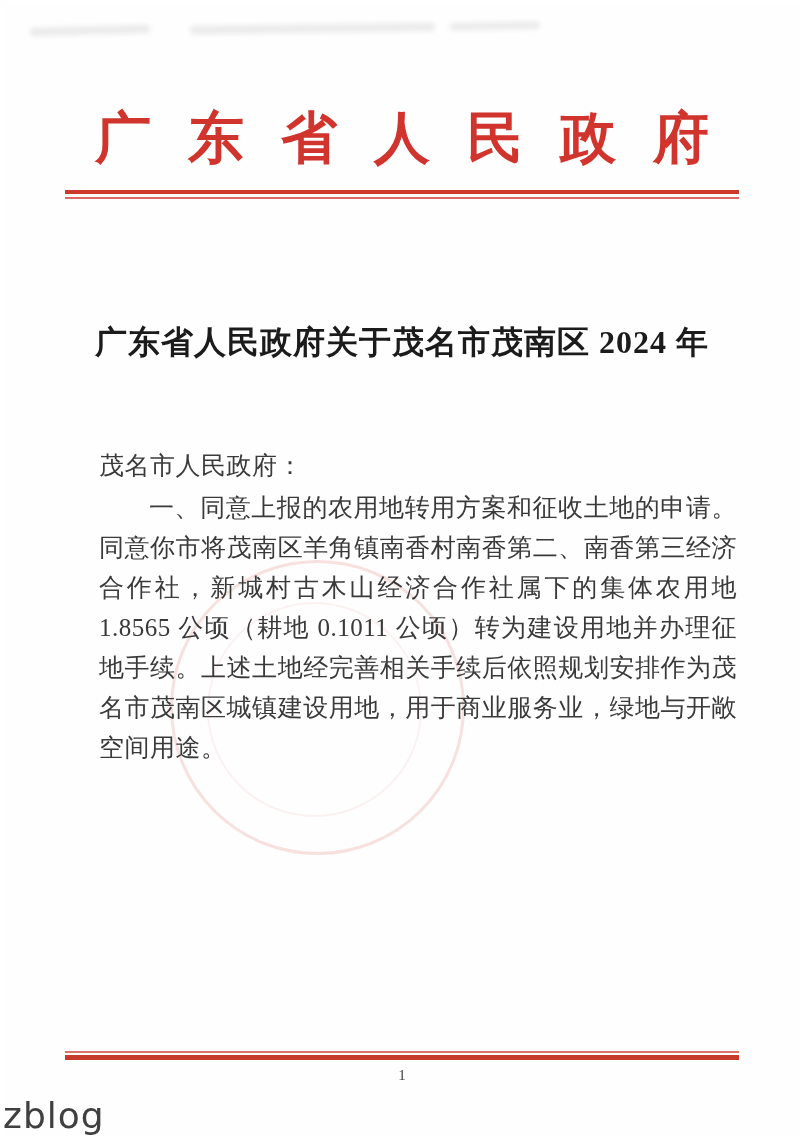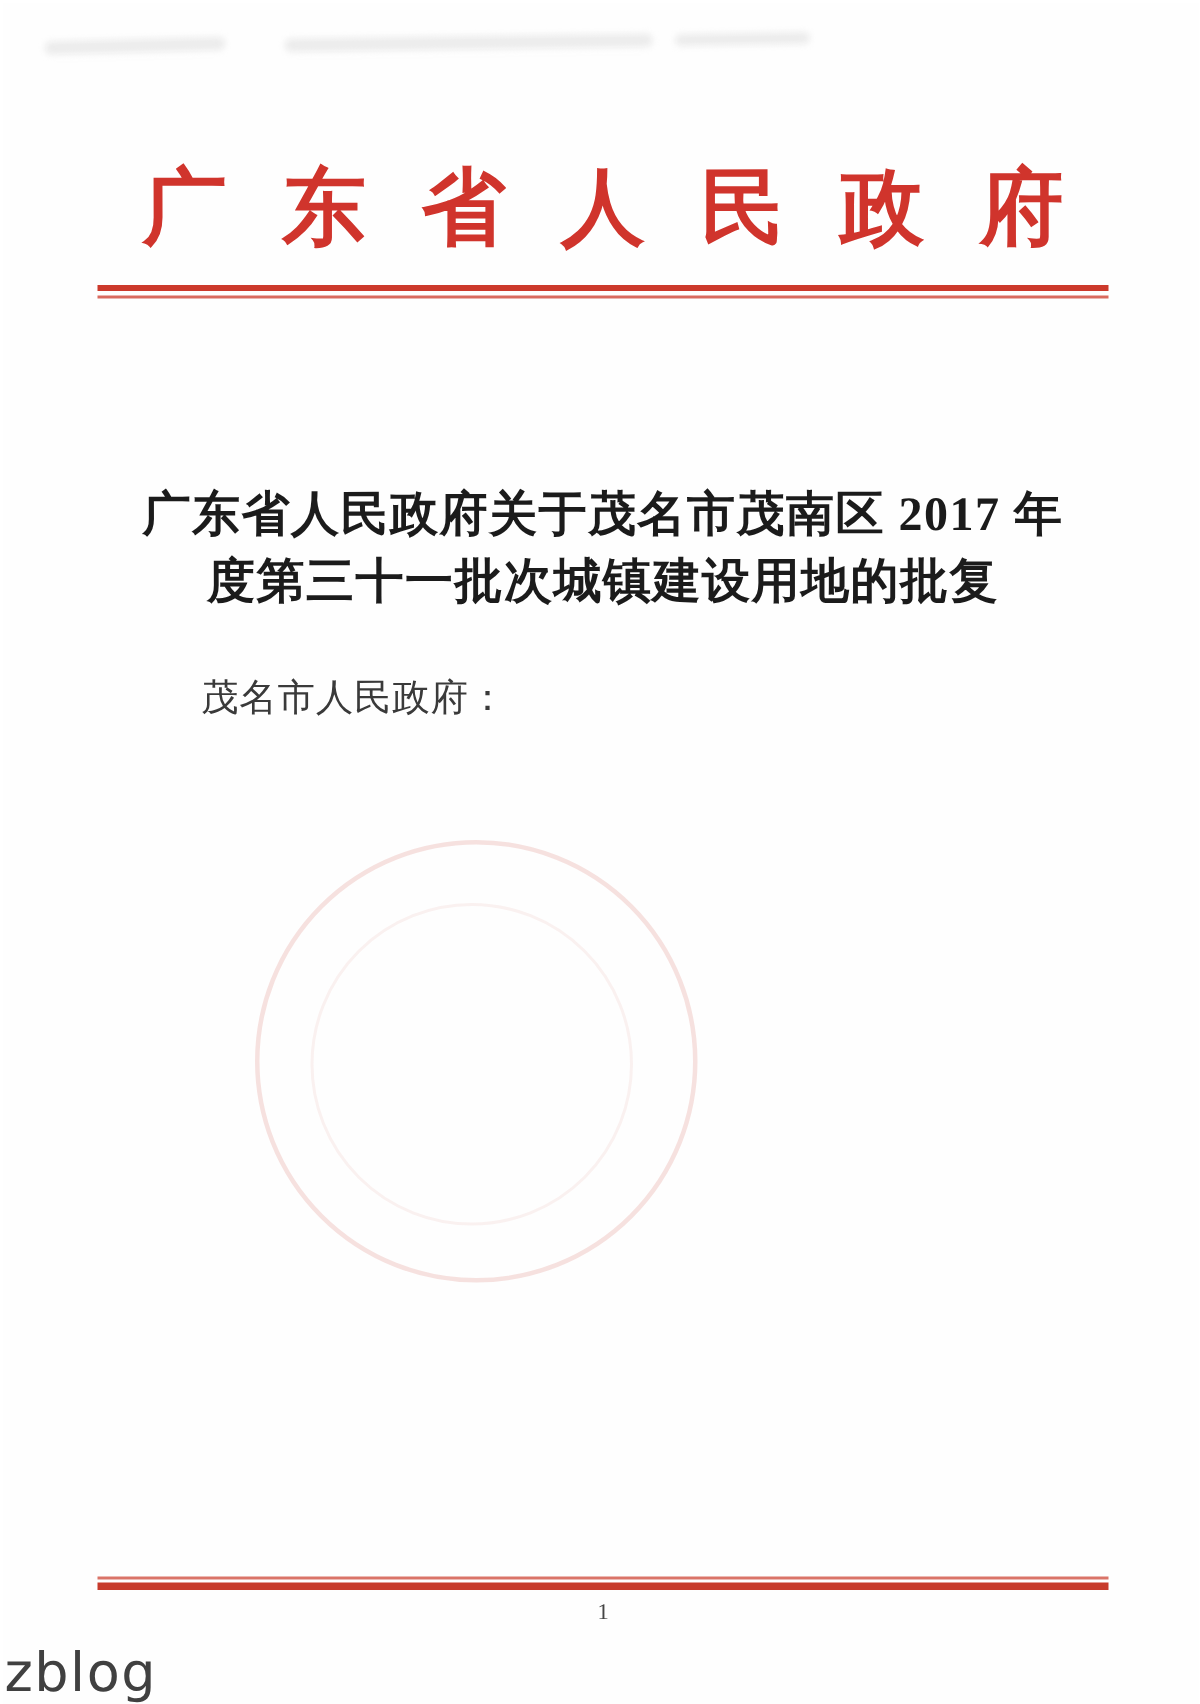--- a/index.html
+++ b/index.html
@@ -57,21 +57,21 @@
     position: absolute;
     top: 442px; left: 95px;
     width: 642px;
     font-size: 25px;
     line-height: 40px;
     color: #3a3a3a;
     text-align: justify;
     letter-spacing: 0.5px;
   }
   .body-text p { text-indent: 2em; margin: 0; }
-  .body-text p.salutation { text-indent: 0; margin-left: 35px; }
+  .body-text p.salutation { text-indent: 0; }
 
   
   .seal {
     position: absolute;
     left: 168px; top: 558px;
     width: 295px; height: 295px;
     border-radius: 50%;
     border: 3px solid rgba(204, 72, 60, 0.16);
     pointer-events: none;
   }
@@ -117,29 +117,29 @@
 
   <div class="gov-header">广东省人民政府</div>
 
   <div class="red-rule-top">
     <div class="thick"></div>
     <div class="thin"></div>
   </div>
 
 
   <div class="doc-title">
-    <span>广东省人民政府关于茂名市茂南区 2017 年</span><br>
-    <span>度第三十一批次城镇建设用地的批复</span>
+    <span>广东省人民政府关于茂名市茂南区 2024 年</span><br>
   </div>
 
   <div class="seal"></div>
   <div class="seal-inner"></div>
 
   <div class="body-text">
     <p class="salutation">茂名市人民政府：</p>
+    <p>一、同意上报的农用地转用方案和征收土地的申请。同意你市将茂南区羊角镇南香村南香第二、南香第三经济合作社，新城村古木山经济合作社属下的集体农用地 1.8565 公顷（耕地 0.1011 公顷）转为建设用地并办理征地手续。上述土地经完善相关手续后依照规划安排作为茂名市茂南区城镇建设用地，用于商业服务业，绿地与开敞空间用途。</p>
   </div>
 
   <div class="red-rule-bottom">
     <div class="thin"></div>
     <div class="thick"></div>
   </div>
 
   <div class="page-number">1</div>
 
   <div class="watermark">zblog</div>

